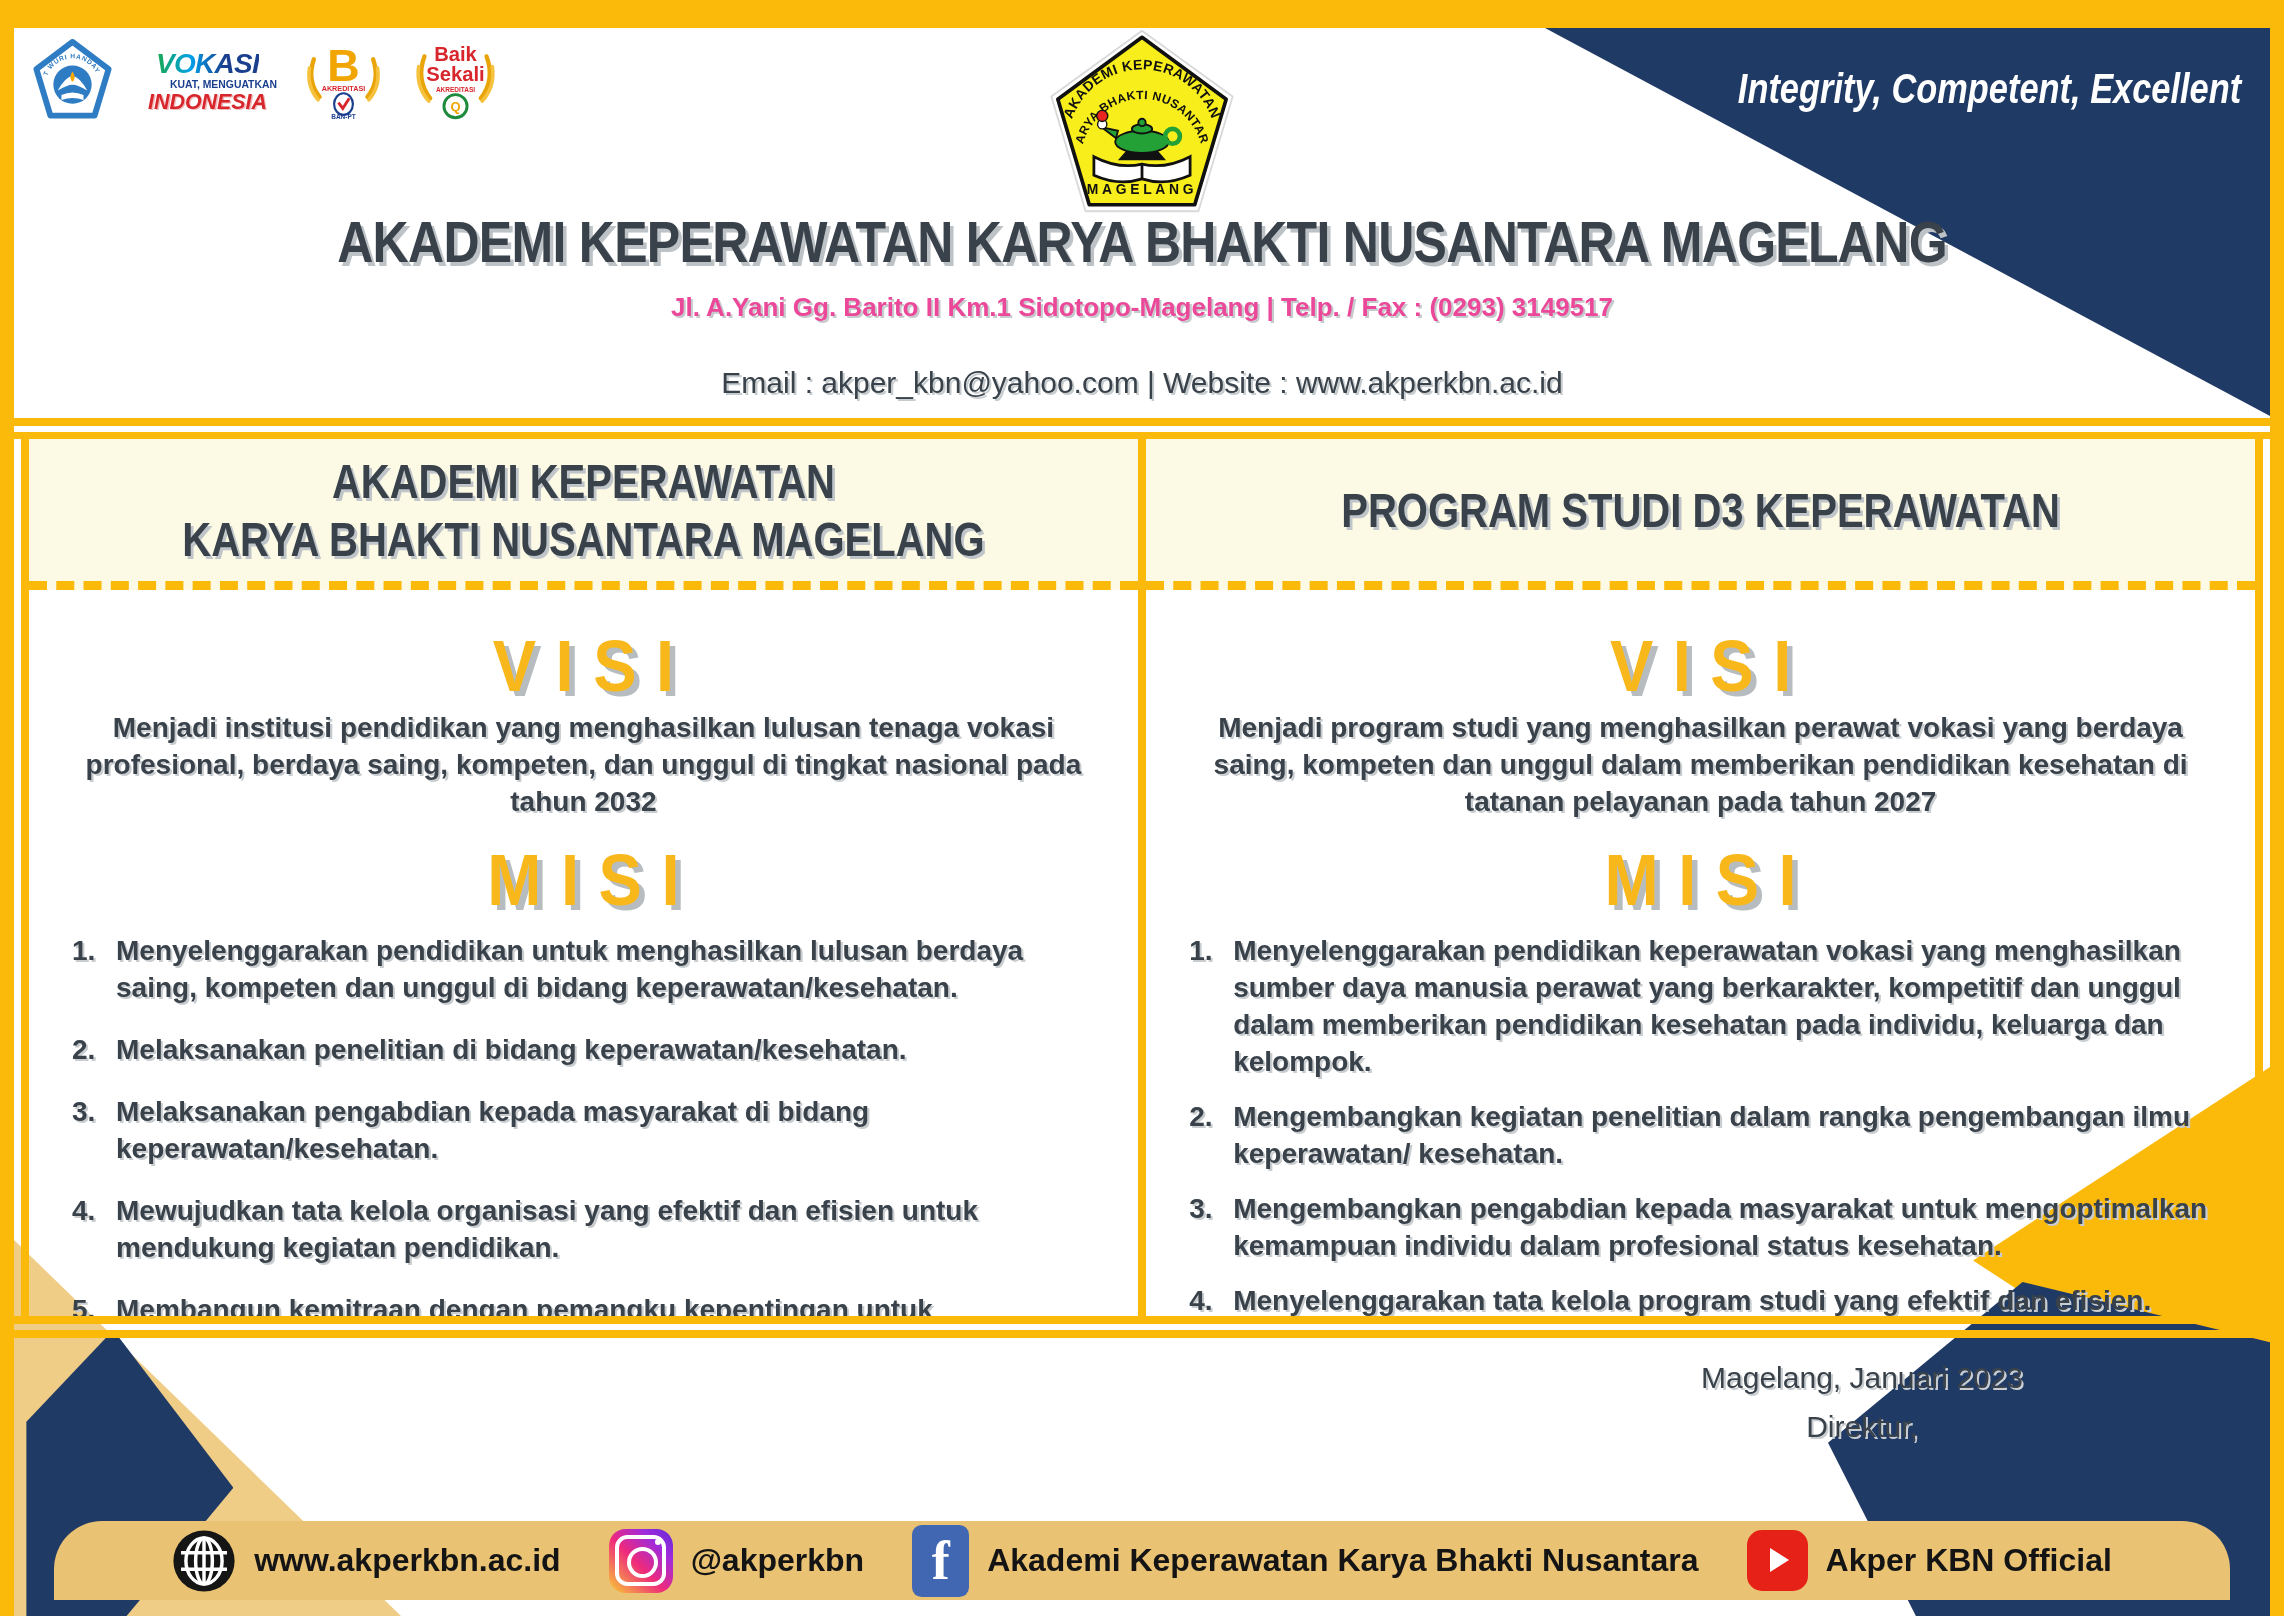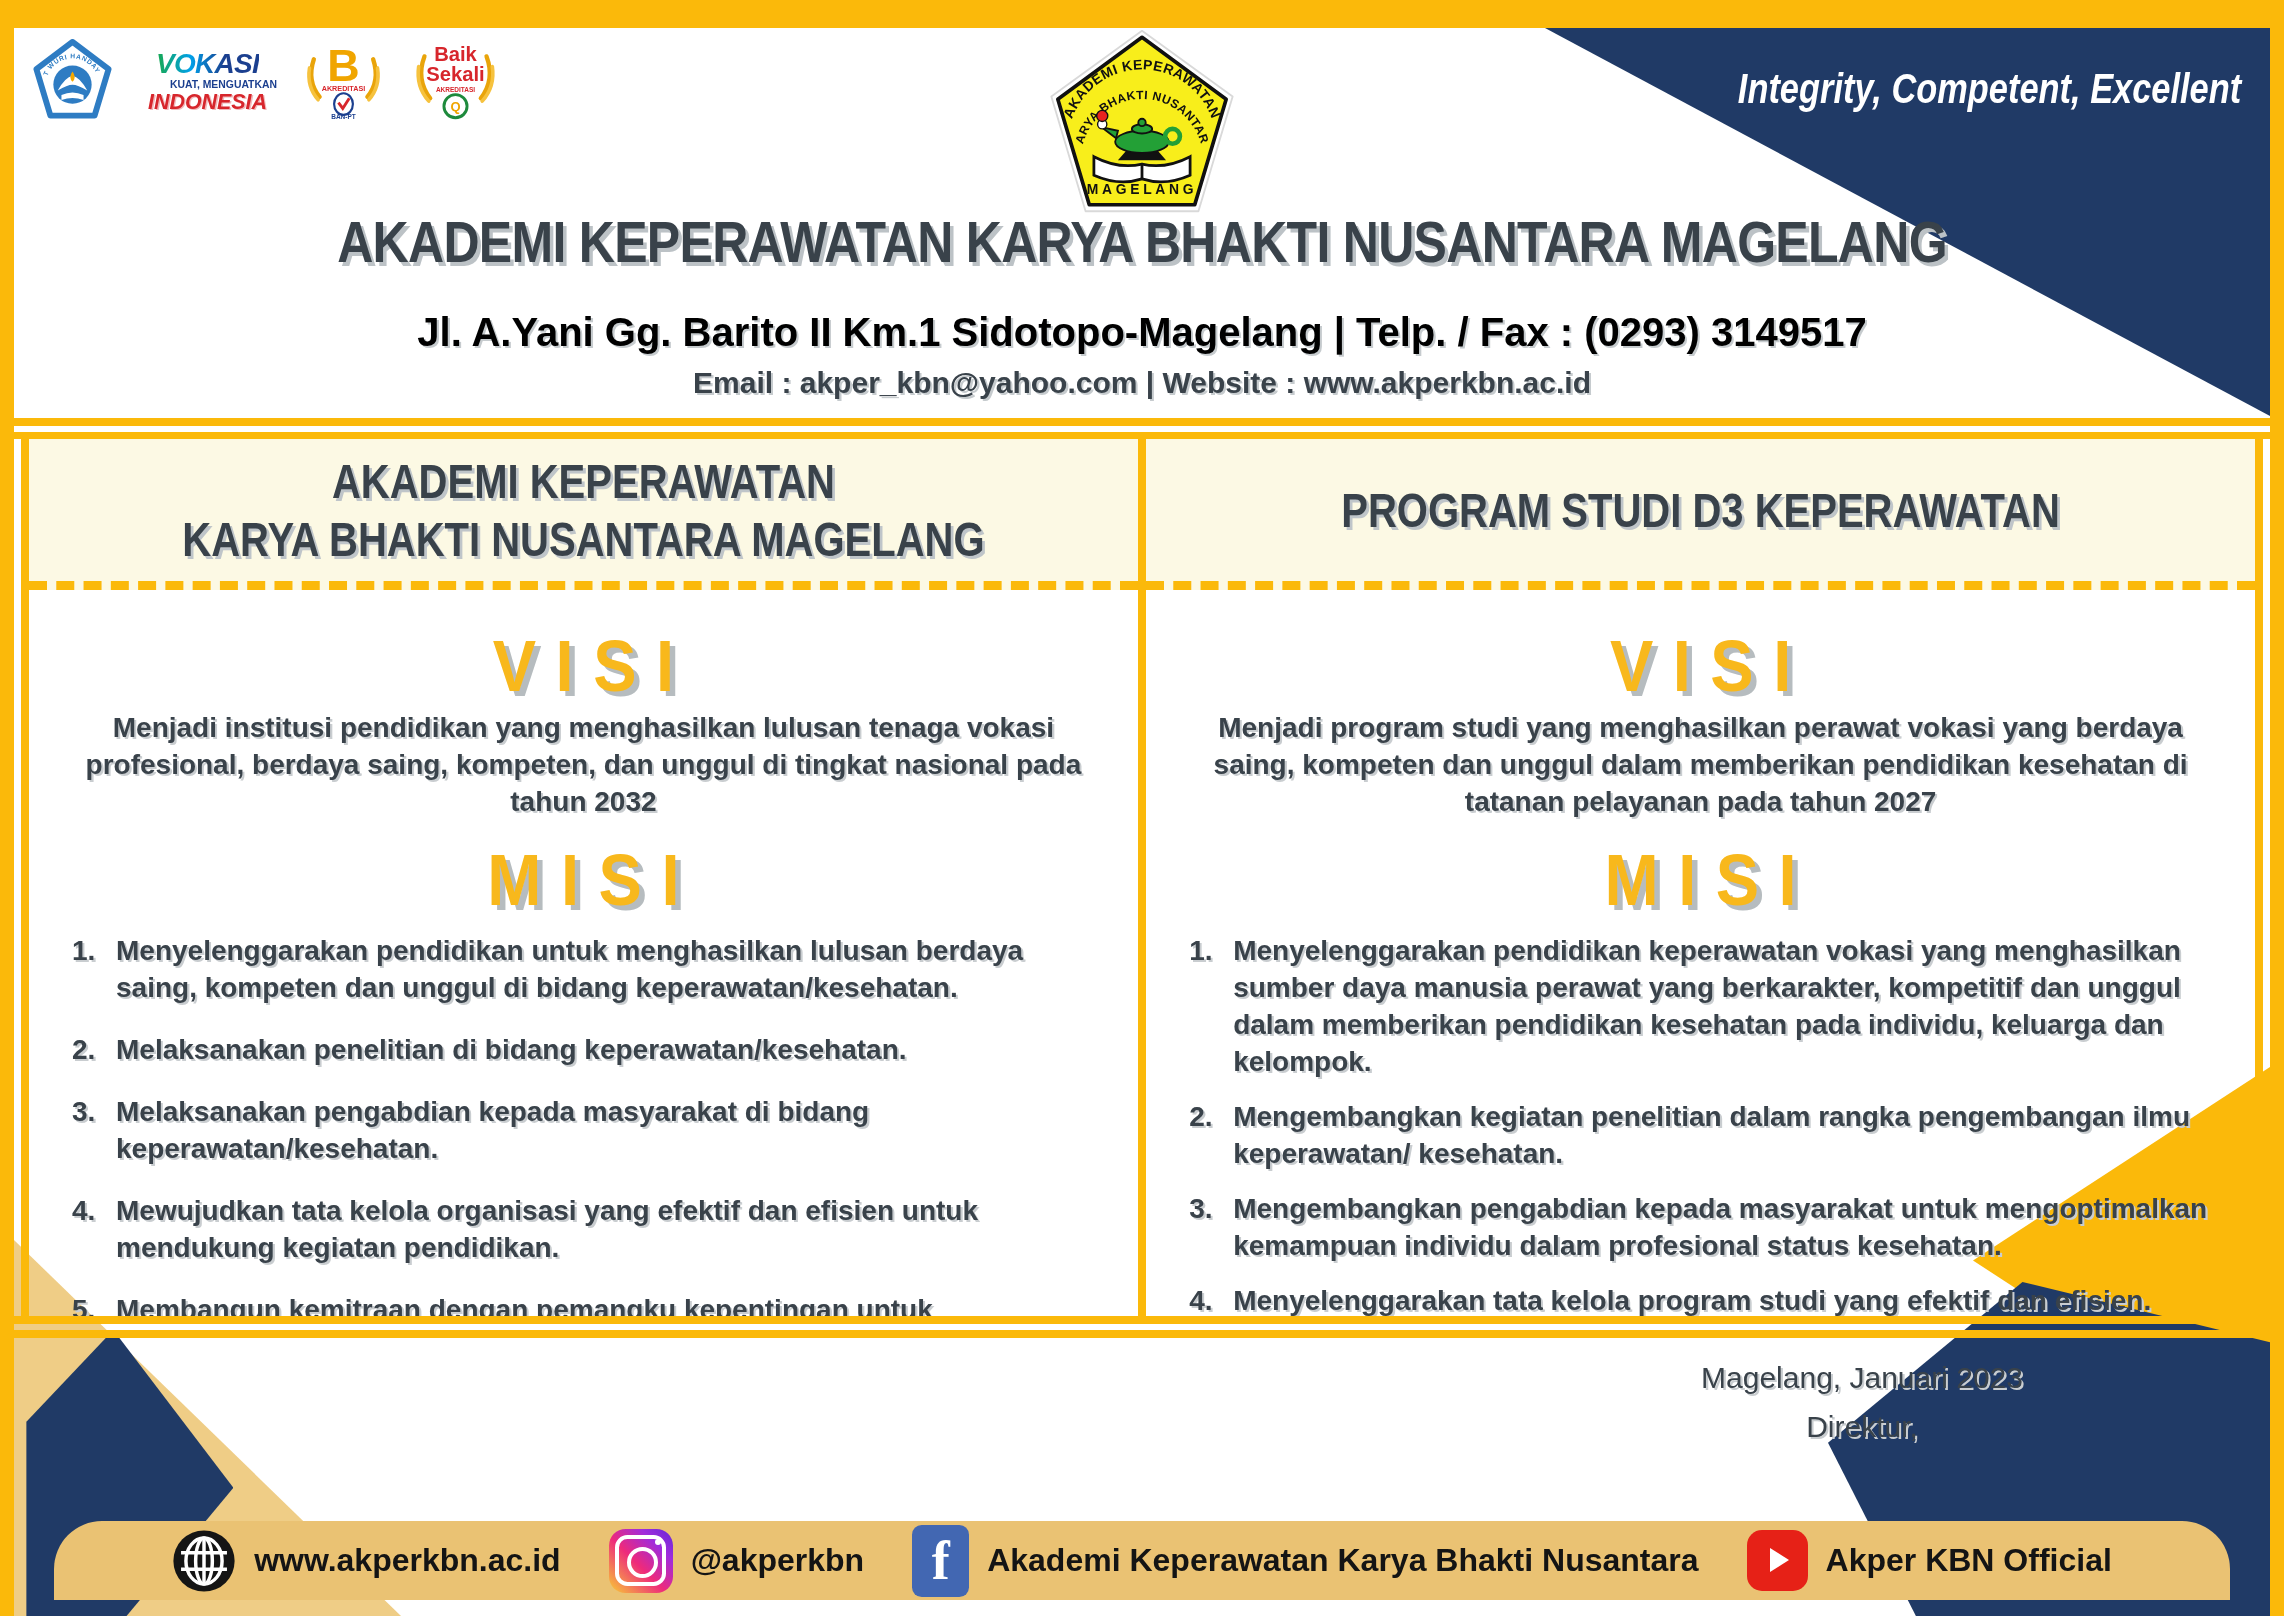--- a/index.html
+++ b/index.html
@@ -38,24 +38,24 @@
     -webkit-background-clip:text;background-clip:text;color:transparent;}
   .vokasi .l2{font-size:10.4px;font-weight:bold;color:#1B3F8F;margin-top:2.1px;letter-spacing:0;padding-left:32px;}
   .vokasi .l3{font-size:21.4px;font-weight:bold;font-style:italic;color:#D7262C;margin-top:1.4px;
     text-shadow:1.4px 1.4px 0 #f1b9bb;}
 
   .seal{position:absolute;top:1.4px;left:50%;transform:translateX(-50%);}
 
   .main-title{position:absolute;top:185px;width:100%;text-align:center;
     font-size:50px;font-weight:bold;color:#39424A;letter-spacing:-0.7px;
     text-shadow:3.5px 3.5px 0 #BCC2C6;transform:scaleY(1.15);}
-  .addr-line{position:absolute;top:282px;width:100%;text-align:center;
-    font-size:40px;font-weight:bold;color:#000000;text-shadow:2.1px 2.1px 0 #C6CBCE;}
+  .addr-line{position:absolute;top:264px;width:100%;text-align:center;
+    font-size:26px;font-weight:bold;color:#ec4899;text-shadow:2.1px 2.1px 0 #C6CBCE;}
   .mail-line{position:absolute;top:338px;width:100%;text-align:center;
-    font-size:30px;font-weight:bold;color:#39424A;text-shadow:2.1px 2.1px 0 #C6CBCE;}
+    font-size:30px;font-weight:normal;color:#39424A;text-shadow:2.1px 2.1px 0 #C6CBCE;}
 
   
   .sep{height:7.6px;background:#FBB90A;position:relative;z-index:2;}
   .sep-gap{height:6.2px;background:transparent;position:relative;z-index:2;}
 
   
   .columns{position:relative;z-index:2;margin:0 7px;height:877px;display:flex;
     border-left:8.3px solid #FBB90A;border-right:8.3px solid #FBB90A;overflow:hidden;}
   .divider{width:8.3px;background:#FBB90A;flex:none;}
   .col{flex:1;display:flex;flex-direction:column;min-width:0;}

